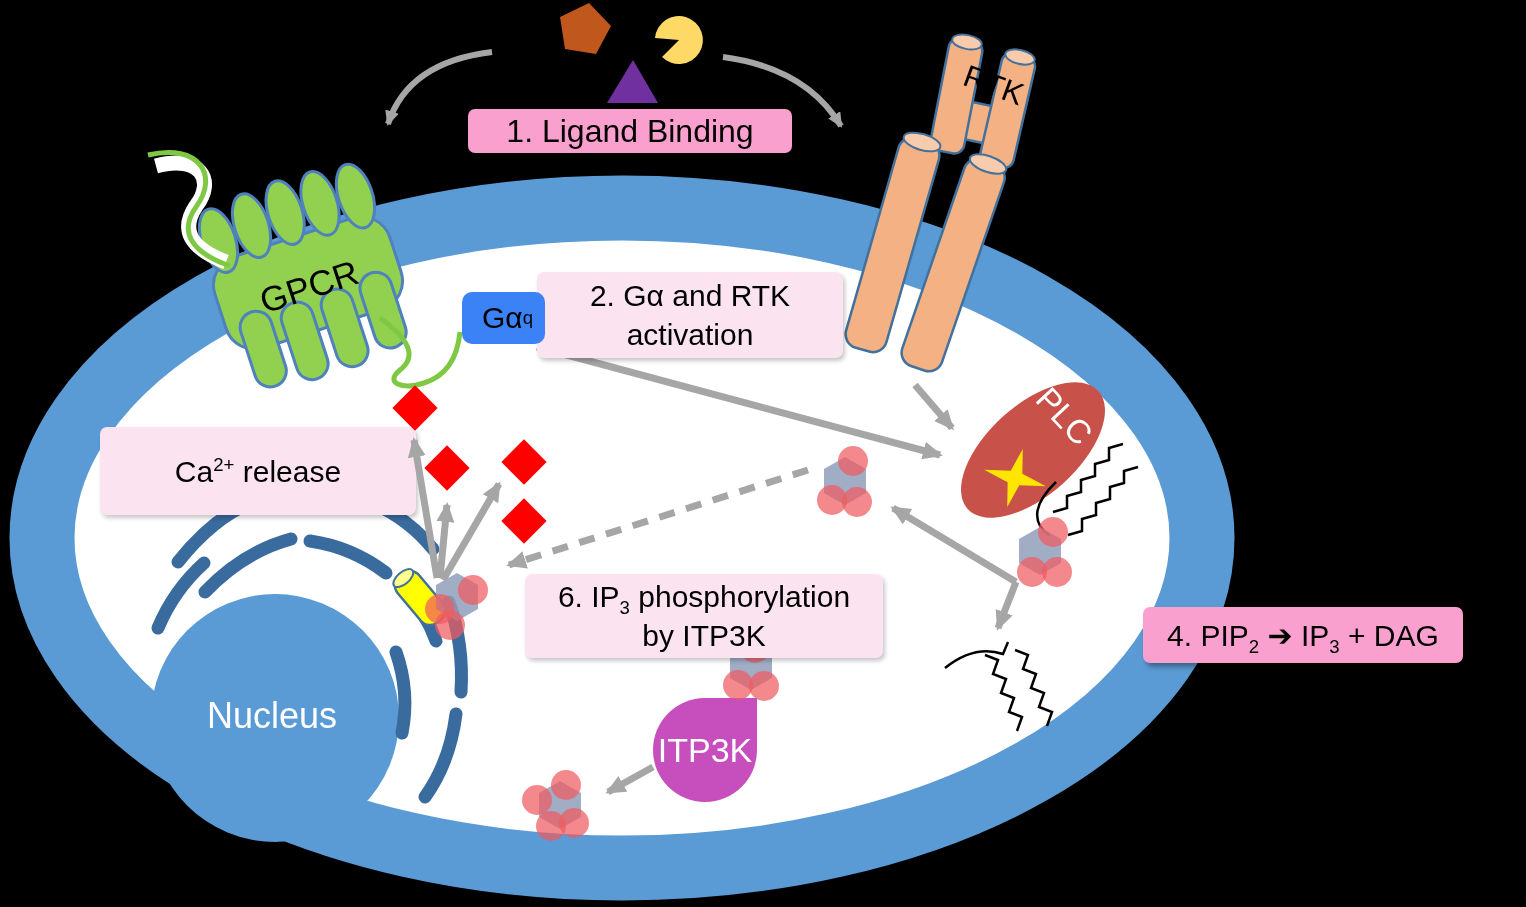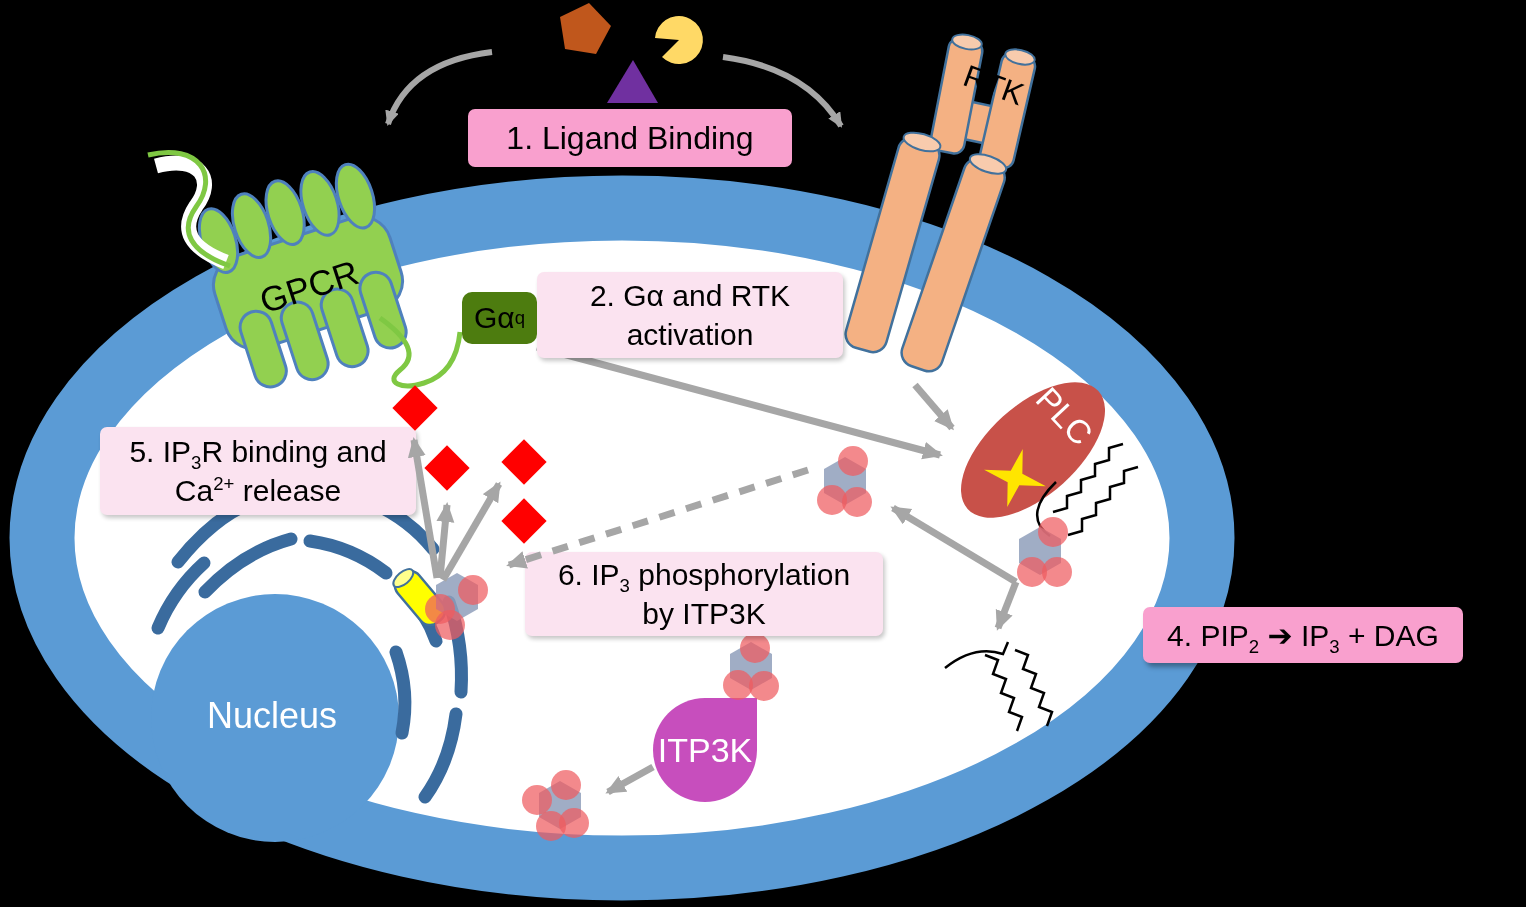--- a/index.html
+++ b/index.html
@@ -6,23 +6,23 @@
   .stage{position:relative;width:1526px;height:907px;background:#000;overflow:hidden;
          font-family:"Liberation Sans", sans-serif;}
   .stage svg{position:absolute;left:0;top:0;}
   .lbl{position:absolute;display:flex;flex-direction:column;justify-content:center;
        align-items:center;text-align:center;color:#000;border-radius:7px;
        font-size:30px;line-height:39px;box-shadow:3px 4px 5px rgba(0,0,0,.35);}
   .lbl.bright{background:#F9A0CE;}
   .lbl.light{background:#FBE3F0;box-shadow:2px 3px 4px rgba(0,0,0,.22);}
   .lbl sub{font-size:.62em;line-height:0;}
   .lbl sup{font-size:.62em;line-height:0;}
-  .gq{position:absolute;left:462px;top:292px;width:75px;height:52px;background:#4d7c0f;
+  .gq{position:absolute;left:462px;top:292px;width:75px;height:52px;background:#3b82f6;
       border-radius:10px;display:flex;align-items:center;justify-content:center;
-      font-size:30px;color:#000;}
+      font-size:30px;color:#000;padding-left:8px;}
   .gq sub{font-size:.62em;line-height:0;}
   svg text{font-family:"Liberation Sans", sans-serif;}
 </style>
 </head>
 <body>
 
 <div class="stage">
 
 <svg width="1526" height="907" viewBox="0 0 1526 907">
   <defs>
@@ -177,46 +177,43 @@
   </g>
 
   <g transform="translate(457,597)">
     <polygon points="0,-24 21,-12 21,12 0,24 -21,12 -21,-12" fill="#8F9FBB" fill-opacity="0.85"></polygon>
     <circle cx="16" cy="-7" r="15" fill="#EE5C5F" fill-opacity="0.72"></circle>
     <circle cx="-17" cy="12" r="15" fill="#EE5C5F" fill-opacity="0.72"></circle>
     <circle cx="-7" cy="28" r="15" fill="#EE5C5F" fill-opacity="0.72"></circle>
   </g>
 </svg>
 
-<div class="lbl bright" style="left:468px;top:109px;width:324px;height:58px;font-size:32px;">
+<div class="lbl bright" style="left:468px;top:109px;width:324px;height:44px;font-size:32px;">
   <div><span>1. Ligand Binding</span></div>
 </div>
 
 <div class="lbl light" style="left:537px;top:272px;width:306px;height:86px;">
   <div>2. Gα and RTK</div>
   <div>activation</div>
 </div>
 
 
 <div class="lbl bright" style="left:1143px;top:607px;width:320px;height:56px;">
   <div>
     <span>4. PIP</span><sub>2</sub><span> ➔ IP</span><sub>3</sub><span> + DAG</span>
   </div>
 </div>
 
 <div class="lbl light" style="left:100px;top:427px;width:316px;height:88px;">
   <div>
-    <span>5. IP</span><sub>3</sub><span>R binding and</span>
-  </div>
-  <div>
     <span>Ca</span><sup>2+</sup><span> release</span>
   </div>
 </div>
 
-<div class="lbl light" style="left:525px;top:552px;width:358px;height:84px;">
+<div class="lbl light" style="left:525px;top:574px;width:358px;height:84px;">
   <div>
     <span>6. IP</span><sub>3</sub><span> phosphorylation</span>
   </div>
   <div>by ITP3K</div>
 </div>
 
 <div class="gq">
   <span>Gα</span>
       <sub>q</sub>
 </div>

